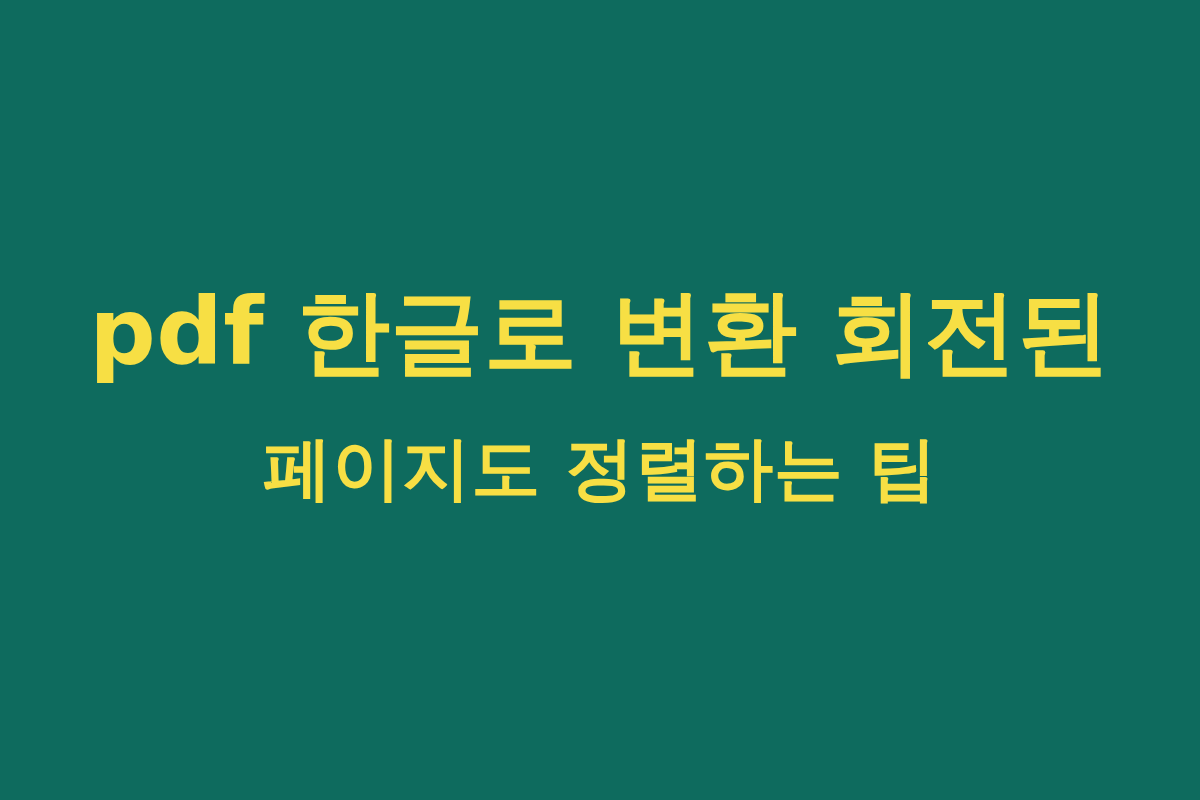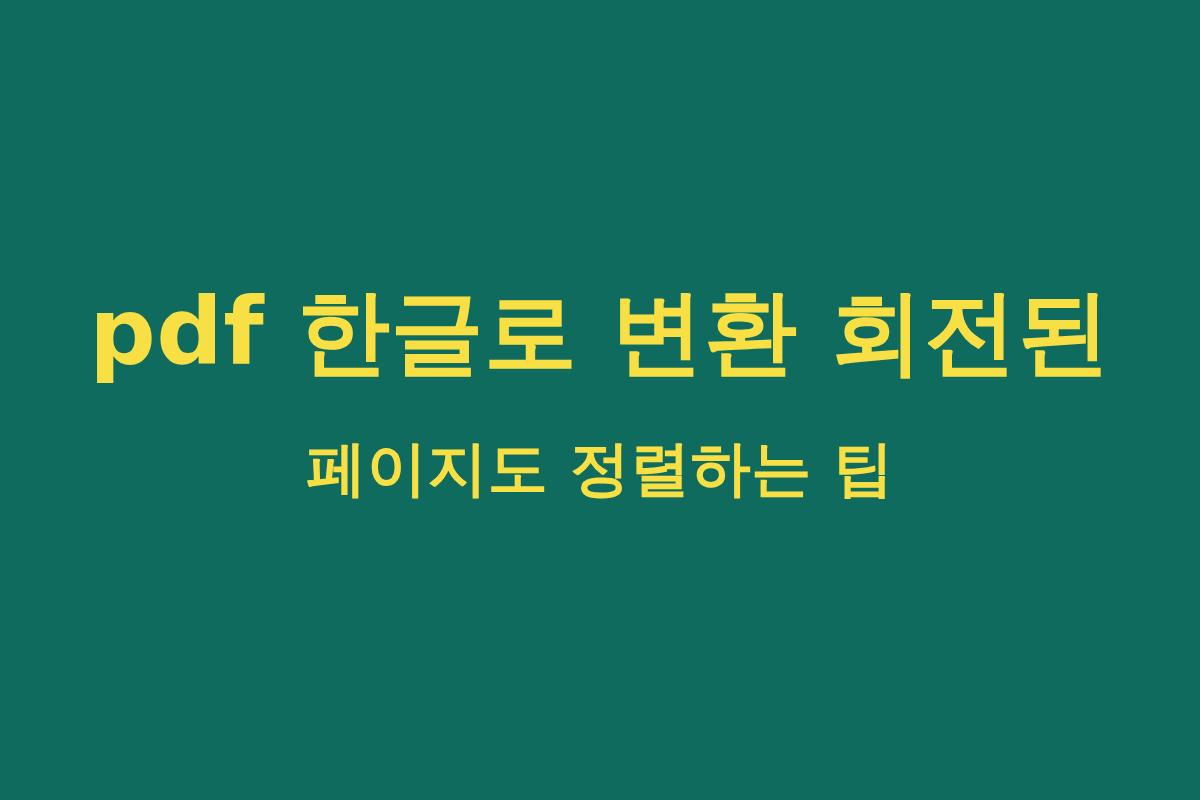--- a/index.html
+++ b/index.html
@@ -40,21 +40,21 @@
     line-height: 136px;
     letter-spacing: 0.5px;
     white-space: nowrap;
   }
 
   
   .title-line.line-1 {
     font-size: 93px;
   }
   .title-line.line-2 {
-    font-size: 60px;
+    font-size: 69px;
   }
 </style>
 </head>
 <body>
 
 <div id="banner" style="background: rgb(14, 107, 94);">
 
   <div id="title-block">
 
     <span class="title-line line-1" style="color: rgb(247, 223, 68);">pdf 한글로 변환 회전된</span>

